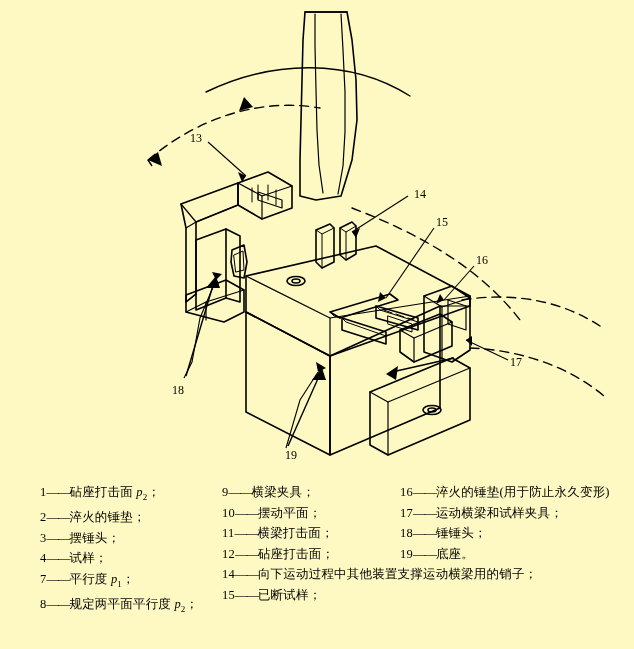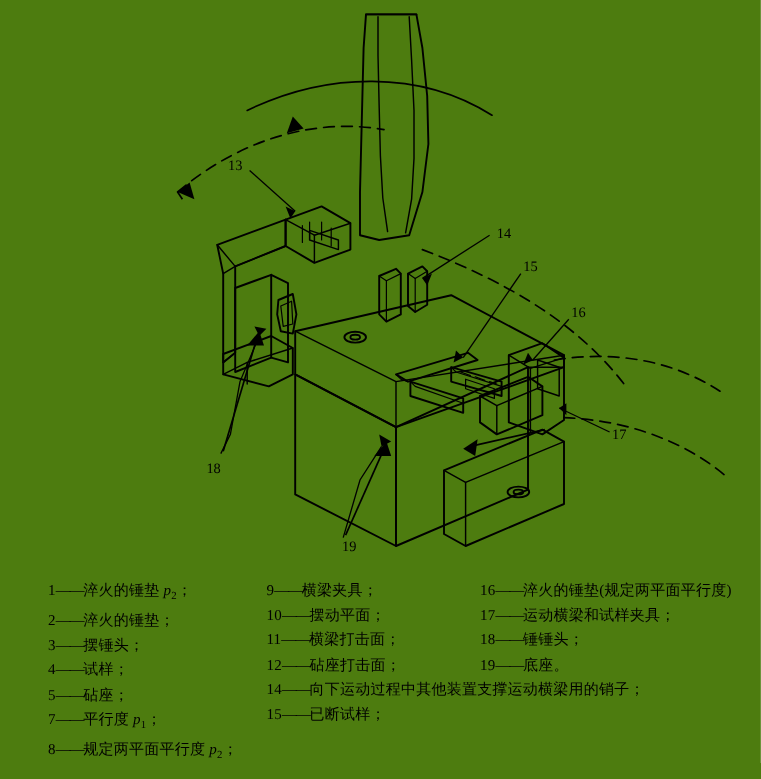--- a/index.html
+++ b/index.html
@@ -11,21 +11,21 @@
     width: 634px;
     height: 649px;
     font-family: "Liberation Serif", serif;
     color: #000000;
     overflow: hidden;
   }
   #page {
     position: relative;
     width: 634px;
     height: 649px;
-    background: #4d7c0f;
+    background: #fef9c3;
   }
   #figure {
     position: absolute;
     left: 0;
     top: 0;
     width: 634px;
     height: 472px;
   }
   #legend {
     position: absolute;
@@ -193,37 +193,36 @@
     <div class="callout" style="left:414px; top:187px;">14</div>
     <div class="callout" style="left:436px; top:215px;">15</div>
     <div class="callout" style="left:476px; top:253px;">16</div>
     <div class="callout" style="left:510px; top:355px;">17</div>
     <div class="callout" style="left:172px; top:383px;">18</div>
     <div class="callout" style="left:285px; top:448px;">19</div>
   </div>
 
   <div id="legend">
     <div class="legend-col c1">
-        <div class="legend-item"><span class="num">1</span><span class="dash">——</span><span>淬火的锤垫 </span><span class="ital">p</span><span class="sub">2</span><span>；</span></div>
+        <div class="legend-item"><span class="num">1</span><span class="dash">——</span><span>砧座打击面 </span><span class="ital">p</span><span class="sub">2</span><span>；</span></div>
         <div class="legend-item"><span class="num">2</span><span class="dash">——</span><span>淬火的锤垫；</span></div>
         <div class="legend-item"><span class="num">3</span><span class="dash">——</span><span>摆锤头；</span></div>
         <div class="legend-item"><span class="num">4</span><span class="dash">——</span><span>试样；</span></div>
-        <div class="legend-item"><span class="num">5</span><span class="dash">——</span><span>砧座；</span></div>
         <div class="legend-item"><span class="num">7</span><span class="dash">——</span><span>平行度 </span><span class="ital">p</span><span class="sub">1</span><span>；</span></div>
         <div class="legend-item"><span class="num">8</span><span class="dash">——</span><span>规定两平面平行度 </span><span class="ital">p</span><span class="sub">2</span><span>；</span></div>
       </div>
     <div class="legend-col c2">
         <div class="legend-item"><span class="num">9</span><span class="dash">——</span><span>横梁夹具；</span></div>
         <div class="legend-item"><span class="num">10</span><span class="dash">——</span><span>摆动平面；</span></div>
         <div class="legend-item"><span class="num">11</span><span class="dash">——</span><span>横梁打击面；</span></div>
         <div class="legend-item"><span class="num">12</span><span class="dash">——</span><span>砧座打击面；</span></div>
         <div class="legend-item"><span class="num">14</span><span class="dash">——</span><span>向下运动过程中其他装置支撑运动横梁用的销子；</span></div>
         <div class="legend-item"><span class="num">15</span><span class="dash">——</span><span>已断试样；</span></div>
       </div>
     <div class="legend-col c3">
-        <div class="legend-item"><span class="num">16</span><span class="dash">——</span><span>淬火的锤垫(规定两平面平行度)</span></div>
+        <div class="legend-item"><span class="num">16</span><span class="dash">——</span><span>淬火的锤垫(用于防止永久变形)</span></div>
         <div class="legend-item"><span class="num">17</span><span class="dash">——</span><span>运动横梁和试样夹具；</span></div>
         <div class="legend-item"><span class="num">18</span><span class="dash">——</span><span>锤锤头；</span></div>
         <div class="legend-item"><span class="num">19</span><span class="dash">——</span><span>底座。</span></div>
       </div>
   </div>
 
 </div>
 
 </body></html>

